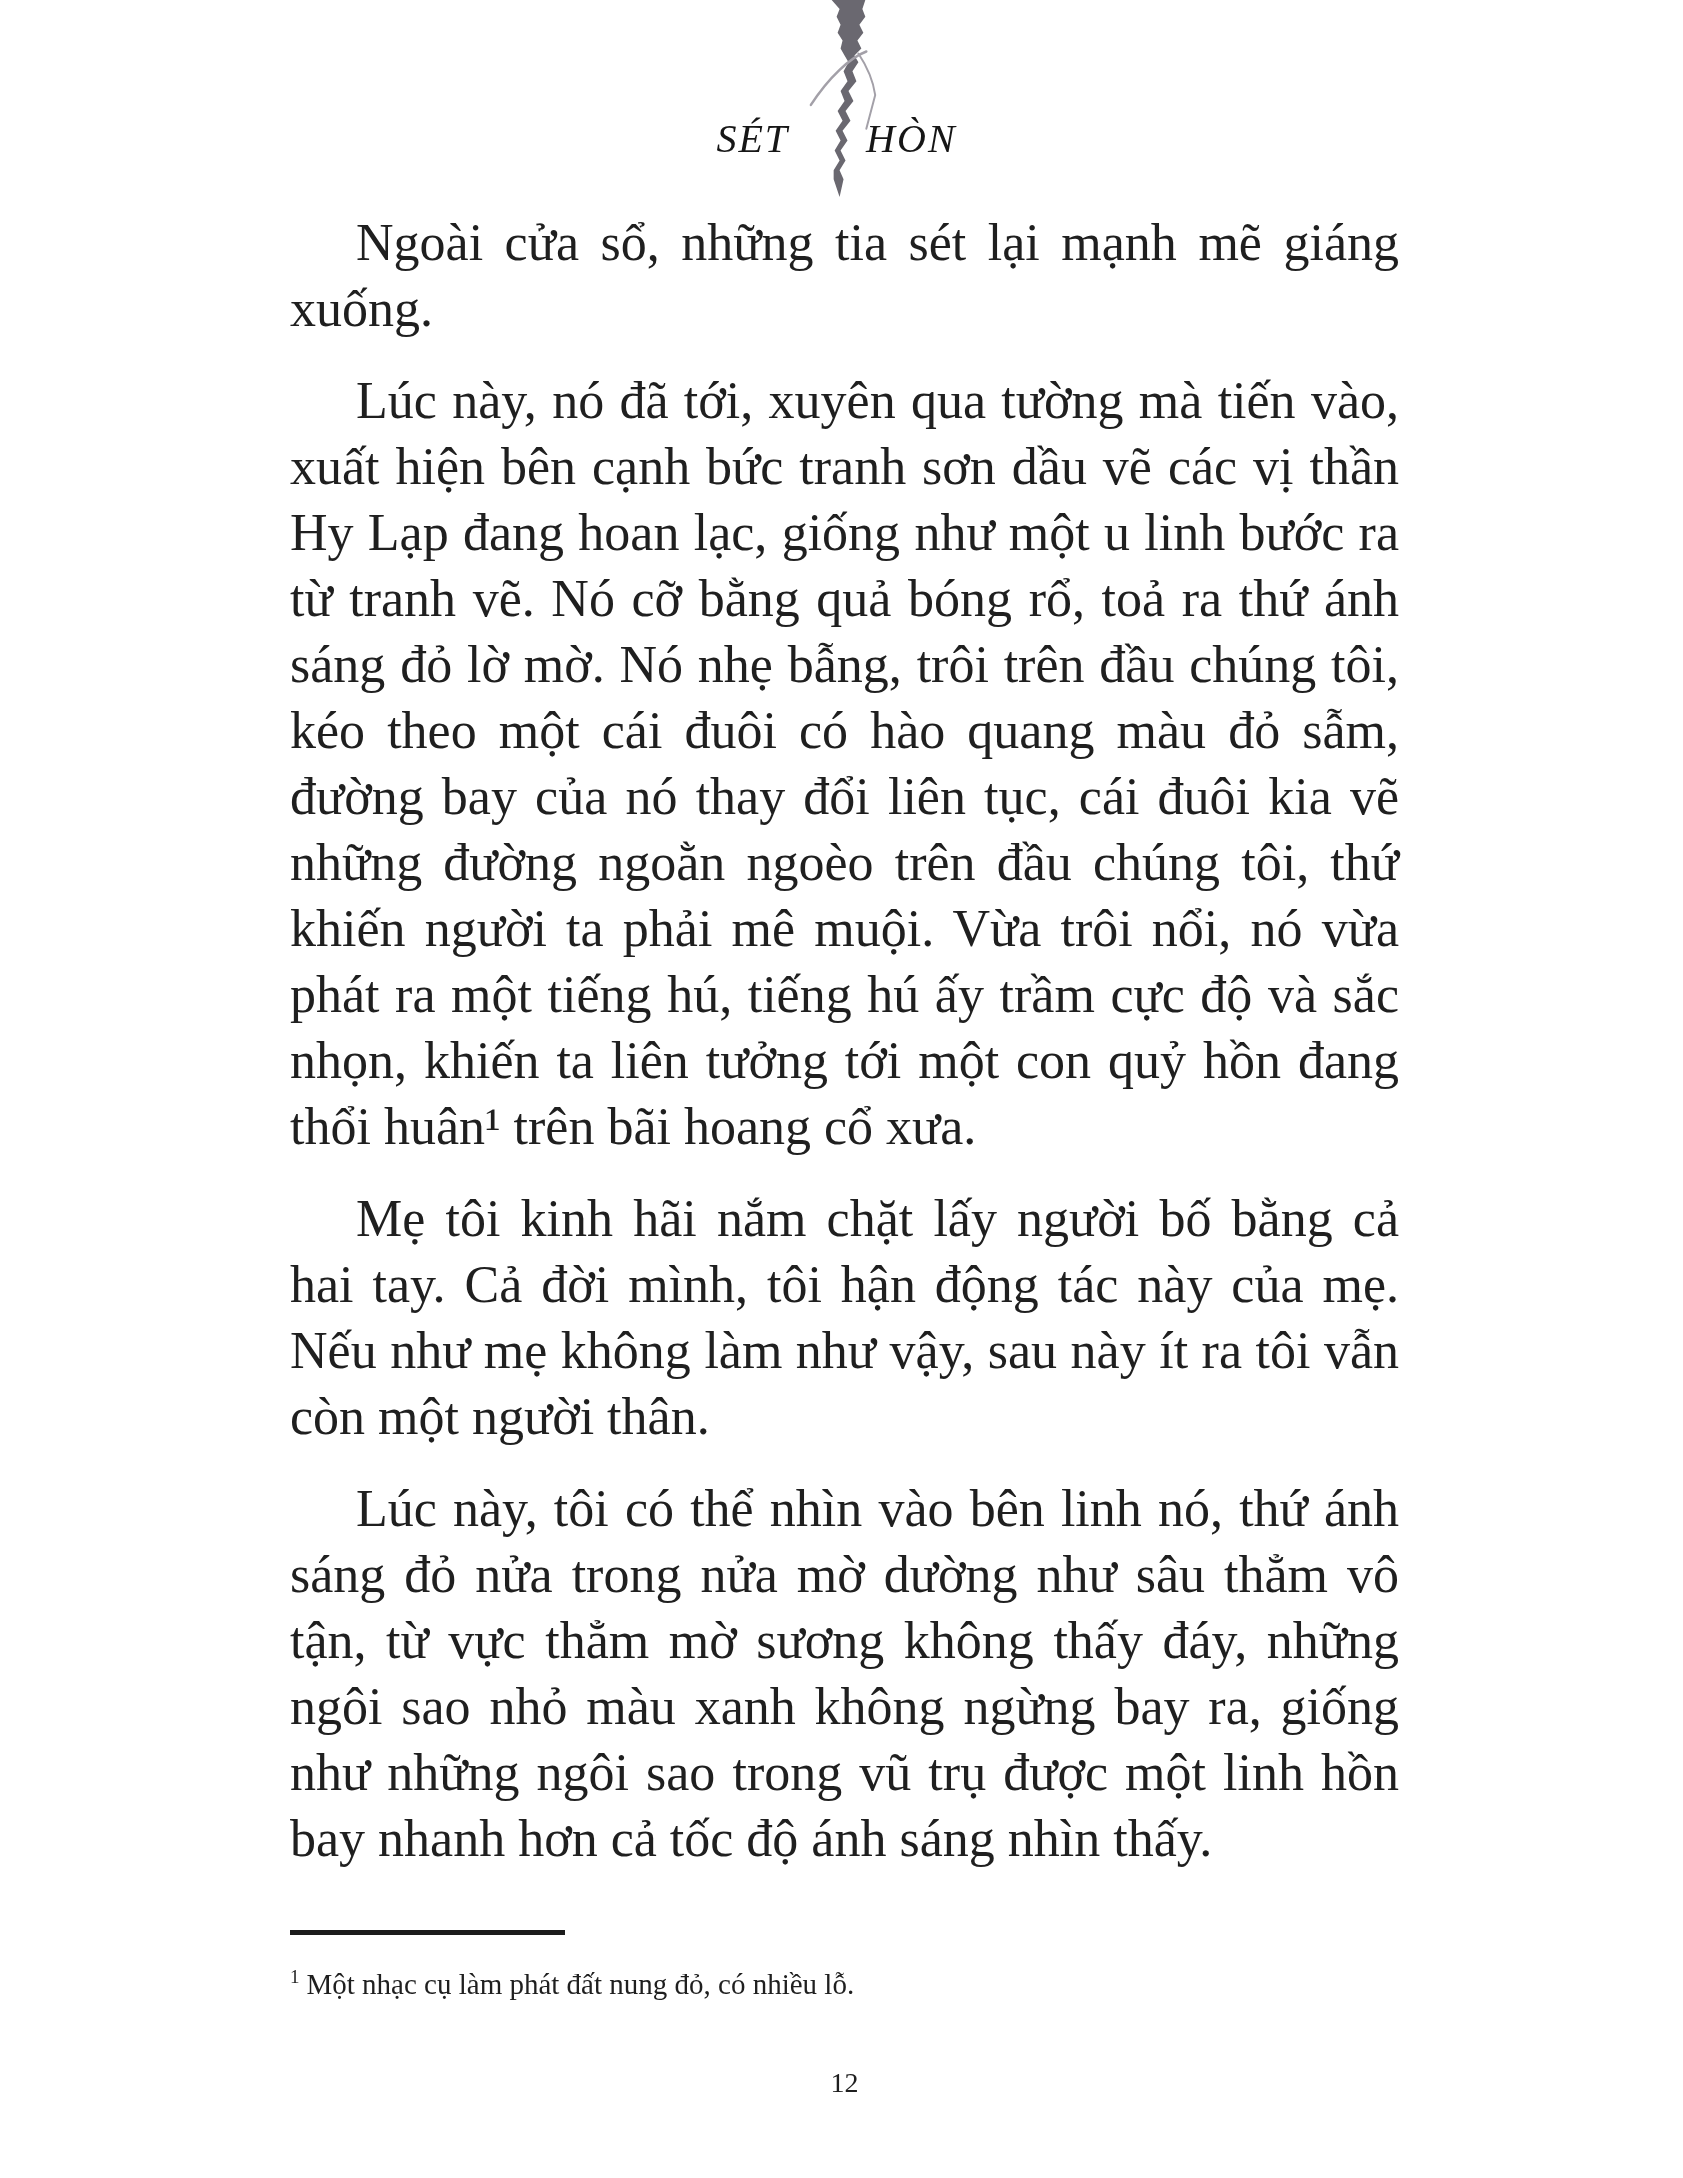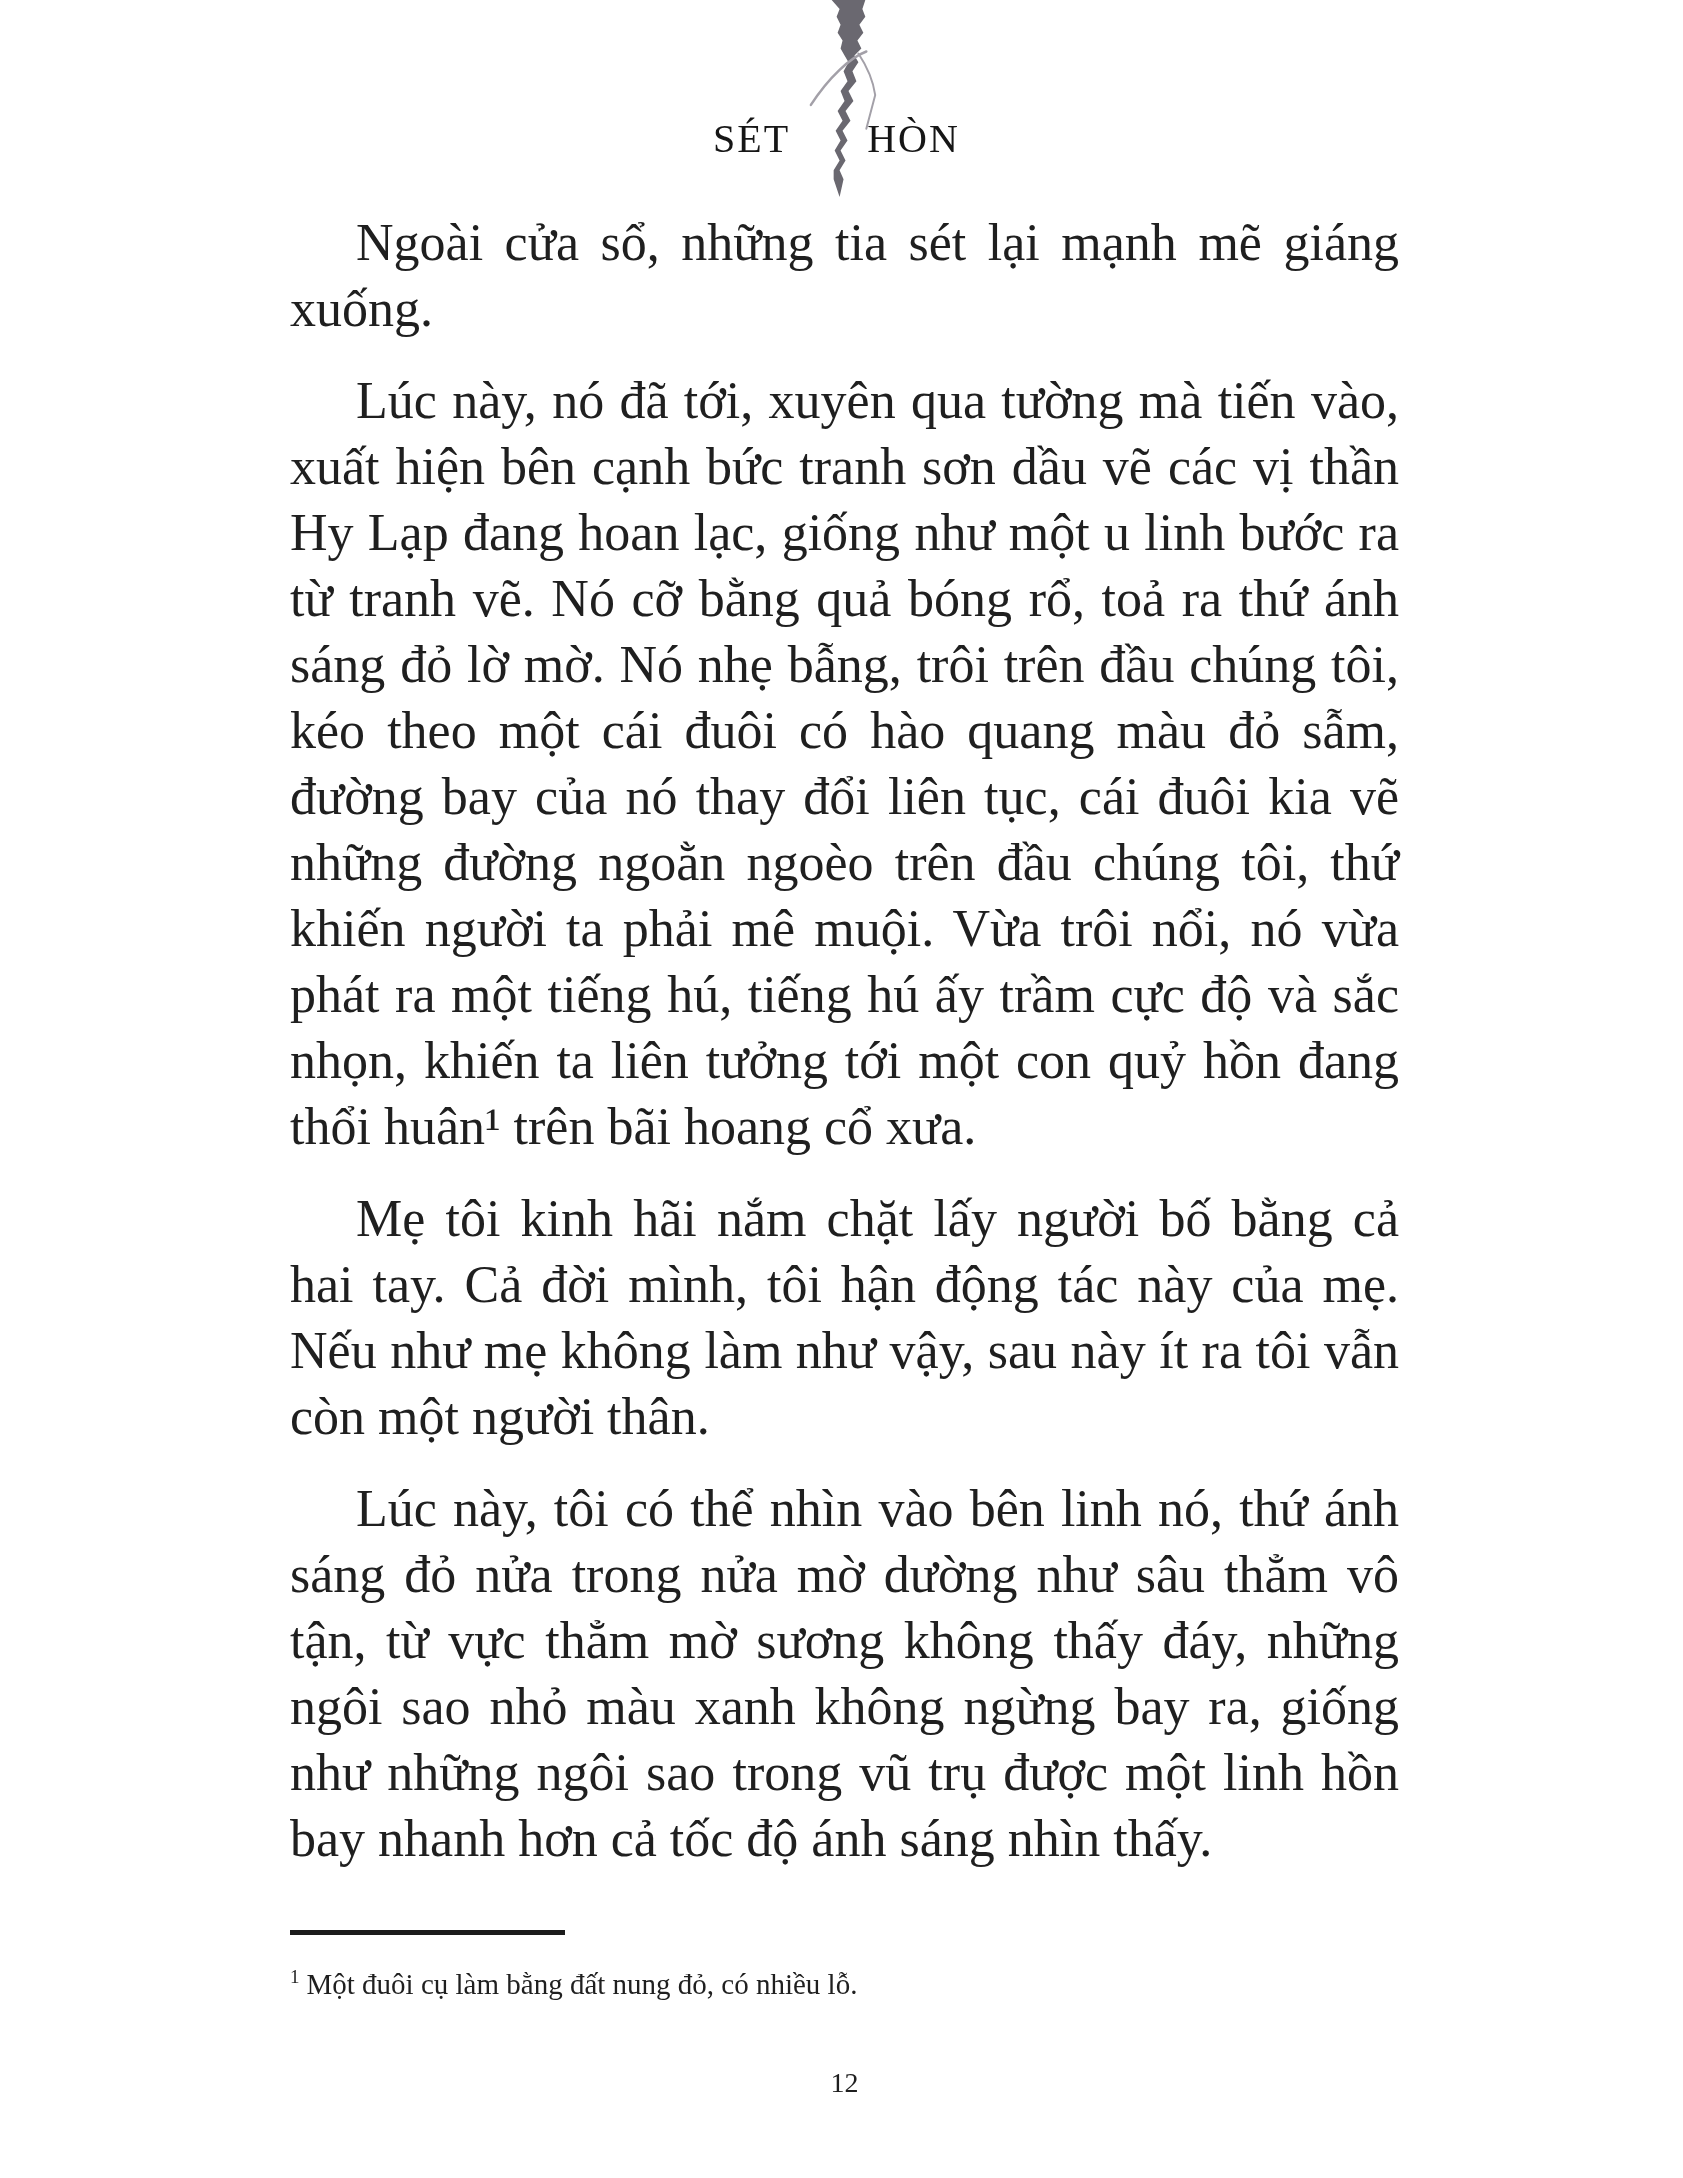--- a/index.html
+++ b/index.html
@@ -30,21 +30,21 @@
     display: flex;
     justify-content: center;
     align-items: flex-start;
     column-gap: 77px;
     font-size: 40px;
     line-height: 40px;
     letter-spacing: 2px;
     color: #161616;
     transform: translateX(-5px);
   }
-  .chapter-header .word { white-space: nowrap; }
+  .chapter-header .word { white-space: nowrap; font-style: italic; }
 
   .lightning {
     position: absolute;
     left: 789px;
     top: 0;
     width: 119px;
     height: 198px;
   }
 
   
@@ -116,19 +116,19 @@
 
   <div class="body-text">
     <p>Ngoài cửa sổ, những tia sét lại mạnh mẽ giáng xuống.</p>
     <p>Lúc này, nó đã tới, xuyên qua tường mà tiến vào, xuất hiện bên cạnh bức tranh sơn dầu vẽ các vị thần Hy Lạp đang hoan lạc, giống như một u linh bước ra từ tranh vẽ. Nó cỡ bằng quả bóng rổ, toả ra thứ ánh sáng đỏ lờ mờ. Nó nhẹ bẫng, trôi trên đầu chúng tôi, kéo theo một cái đuôi có hào quang màu đỏ sẫm, đường bay của nó thay đổi liên tục, cái đuôi kia vẽ những đường ngoằn ngoèo trên đầu chúng tôi, thứ khiến người ta phải mê muội. Vừa trôi nổi, nó vừa phát ra một tiếng hú, tiếng hú ấy trầm cực độ và sắc nhọn, khiến ta liên tưởng tới một con quỷ hồn đang thổi huân¹ trên bãi hoang cổ xưa.</p>
     <p>Mẹ tôi kinh hãi nắm chặt lấy người bố bằng cả hai tay. Cả đời mình, tôi hận động tác này của mẹ. Nếu như mẹ không làm như vậy, sau này ít ra tôi vẫn còn một người thân.</p>
     <p>Lúc này, tôi có thể nhìn vào bên linh nó, thứ ánh sáng đỏ nửa trong nửa mờ dường như sâu thẳm vô tận, từ vực thẳm mờ sương không thấy đáy, những ngôi sao nhỏ màu xanh không ngừng bay ra, giống như những ngôi sao trong vũ trụ được một linh hồn bay nhanh hơn cả tốc độ ánh sáng nhìn thấy.</p>
   </div>
 
   <div class="footnote-rule"></div>
   <div class="footnote">
-    <sup>1</sup><span>Một đuôi cụ làm bằng đất nung đỏ, có nhiều lỗ.</span>
+    <sup>1</sup><span>Một nhạc cụ làm phát đất nung đỏ, có nhiều lỗ.</span>
   </div>
 
   <div class="page-number">12</div>
 
 </div>
 
 
 </body></html>

